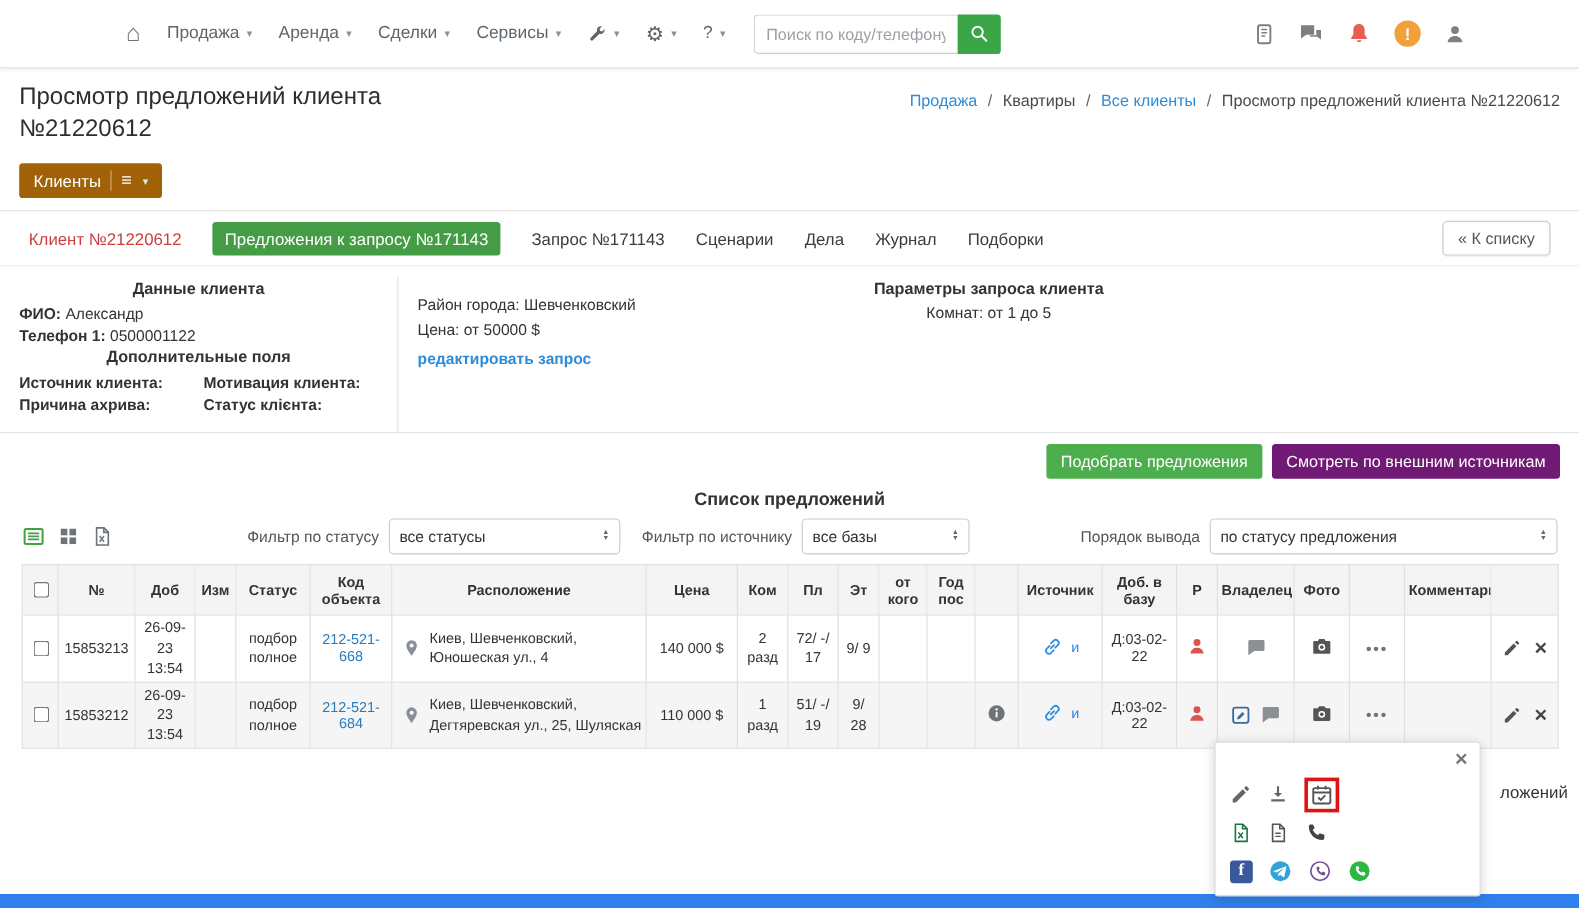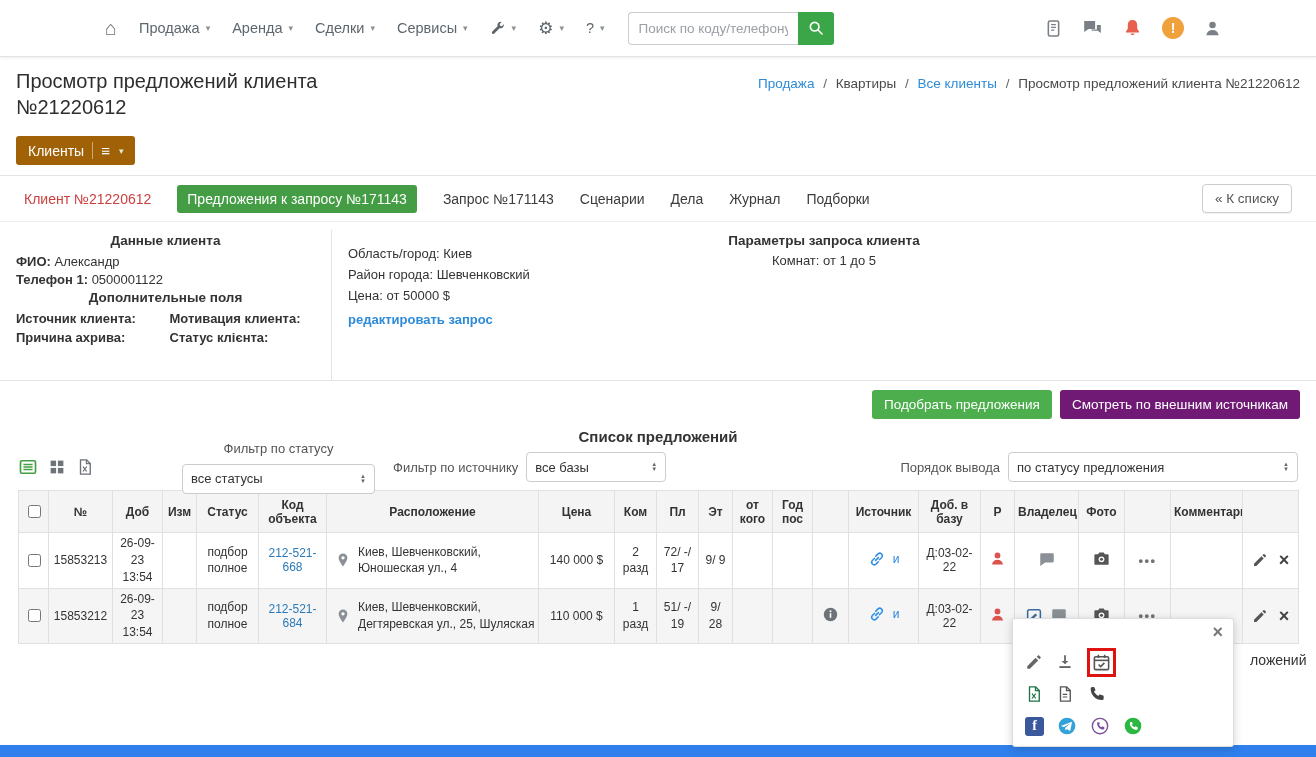--- a/index.html
+++ b/index.html
@@ -40,21 +40,21 @@
   .clients-btn .caret { color:#dcecdc; }
 
   
   .tabs-row { display:flex; align-items:center; gap:26px; padding:8px 24px; }
   .tab { font-size:14px; color:#3c3c3c; white-space:nowrap; }
   .tab-red { color:#cc3f3f; }
   .tab-active { background:#449d44; color:#fff; padding:6px 10px; border-radius:3px; }
   .back-btn { margin-left:auto; background:#fff; border:1px solid #ccc; border-radius:4px; padding:6px 12px; font-size:13.5px; color:#555; cursor:pointer; box-shadow:0 1px 1px rgba(0,0,0,.06); white-space:nowrap; }
 
   
-  .client-info { display:flex; border-top:1px solid #eee; border-bottom:1px solid #e3e3e3; height:160px; padding-top:8px;justify-content:center; }
+  .client-info { display:flex; border-top:1px solid #eee; border-bottom:1px solid #e3e3e3; height:140px; padding-top:8px;justify-content:center; }
   .ci-left { width:332px; padding:0 16px; border-right:1px solid #e3e3e3; font-size:13px; }
   .ci-header { font-weight:bold; font-size:13.5px; text-align:center; margin:3px 0 6px; }
   .ci-line { margin:3px 0; }
   .ci-grid { display:grid; grid-template-columns:1fr 1fr; gap:4px 8px; margin-top:5px; }
   .ci-right { flex:1; position:relative; padding:0 16px; font-size:13px; }
   .ci-request { line-height:1.6; padding-top:14px; }
   .edit-link { color:#2e8bd8; font-weight:bold; display:inline-block; margin-top:3px; }
   .params-center { position:absolute; left:0; right:0; top:0; text-align:center; }
   .params-center .ci-header { margin-bottom:5px; }
 
@@ -66,21 +66,21 @@
   .btn-gray { background:#701a75; }
 
   .list-title { text-align:center; font-size:15px; font-weight:bold; margin:0 0 7px; }
 
   
   .filters-row { display:flex; align-items:center; margin:0 18px 8px; height:30px; }
   .view-icons { display:flex; gap:10px; align-items:center; color:#6d7378; }
   .view-ic { display:inline-flex; }
   .view-green { color:#44a044; }
   .filter-group { display:flex; align-items:center; gap:8px; }
-  .fg-status { margin-left:88px;flex-direction:column; }
+  .fg-status { margin-left:112px; }
   .fg-source { margin-left:18px; }
   .fg-order { margin-left:auto; }
   .filter-label { font-size:13px; color:#555; white-space:nowrap; }
   .fake-select { display:flex; align-items:center; justify-content:space-between; border:1px solid #ccc; border-radius:4px; height:30px; padding:0 8px; font-size:13px; color:#333; background:#fff; cursor:pointer; }
   .sel-status { width:193px; } .sel-source { width:140px; } .sel-order { width:290px; }
   .sel-arrows { display:flex; flex-direction:column; font-size:6px; line-height:5px; color:#666; margin-left:6px; }
 
   
   .offers-table { border-collapse:collapse; margin:0 18px; width:1280px; table-layout:fixed; font-size:12px; }
   .offers-table th, .offers-table td { border:1px solid #e0e0e0; text-align:center; vertical-align:middle; padding:2px 3px; overflow:hidden; }
@@ -338,21 +338,20 @@
       <div class="ci-header">Дополнительные поля</div>
       <div class="ci-grid">
         <b>Источник клиента:</b>
         <b>Мотивация клиента:</b>
         <b>Причина ахрива:</b>
         <b>Статус клієнта:</b>
       </div>
     </div>
     <div class="ci-right">
       <div class="ci-request">
-        <div>Область/город: Киев</div>
         <div>Район города: Шевченковский</div>
         <div>Цена: от 50000 $</div>
         <a class="edit-link">редактировать запрос</a>
       </div>
       <div class="params-center">
         <div class="ci-header">Параметры запроса клиента</div>
         <div>Комнат: от 1 до 5</div>
       </div>
     </div>
   </section>

